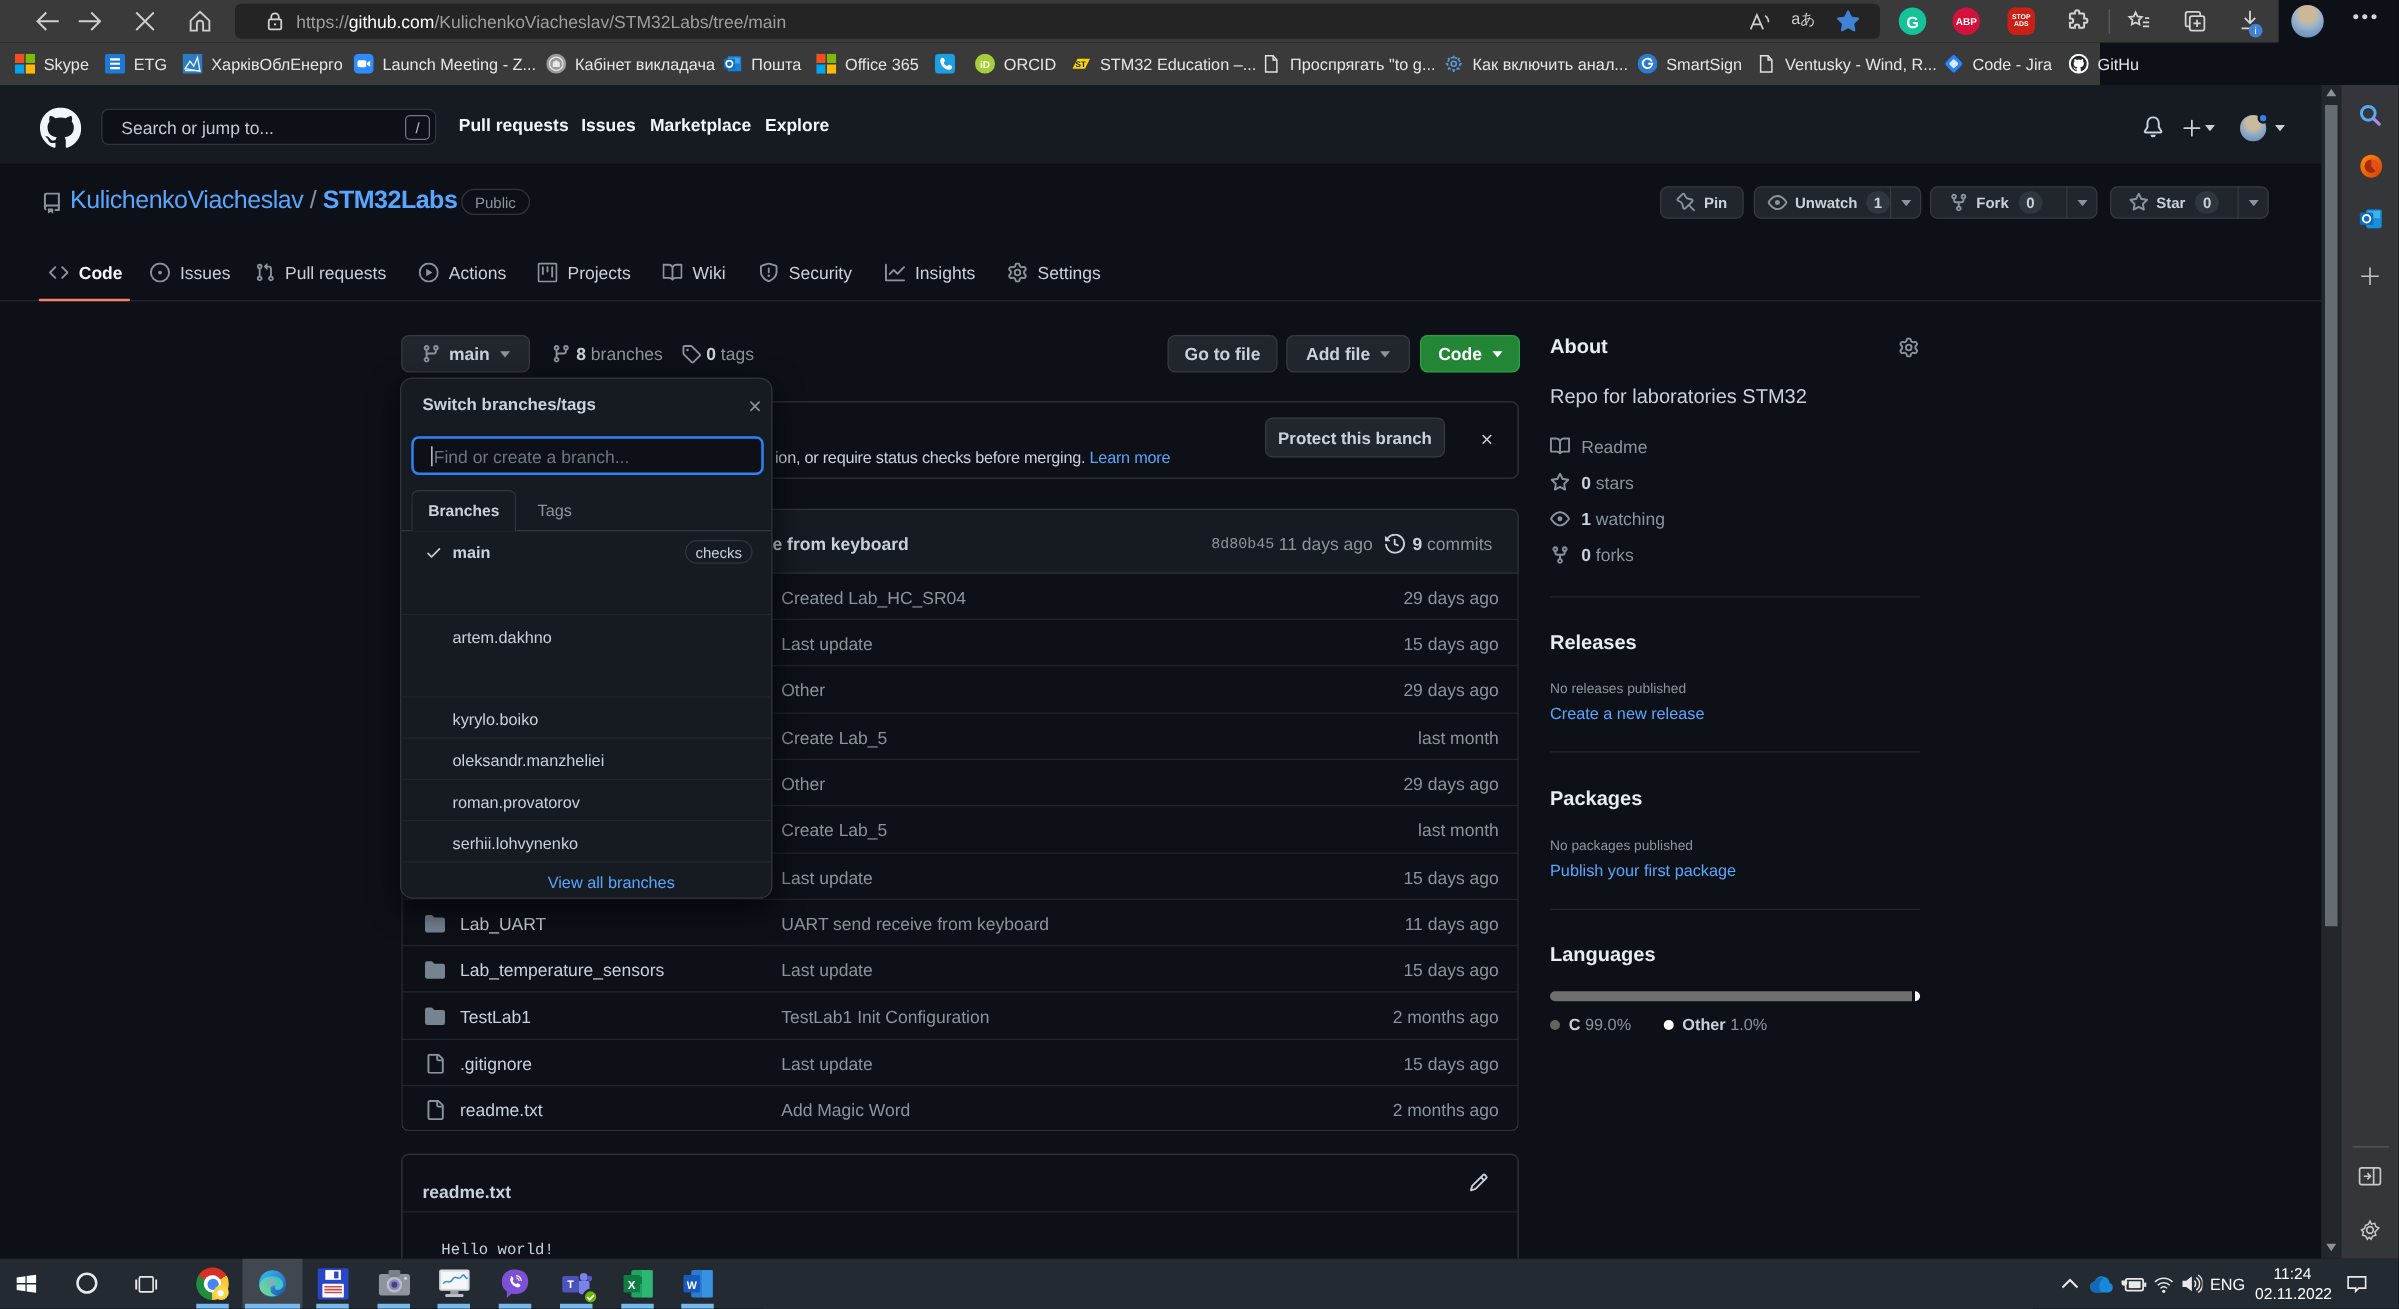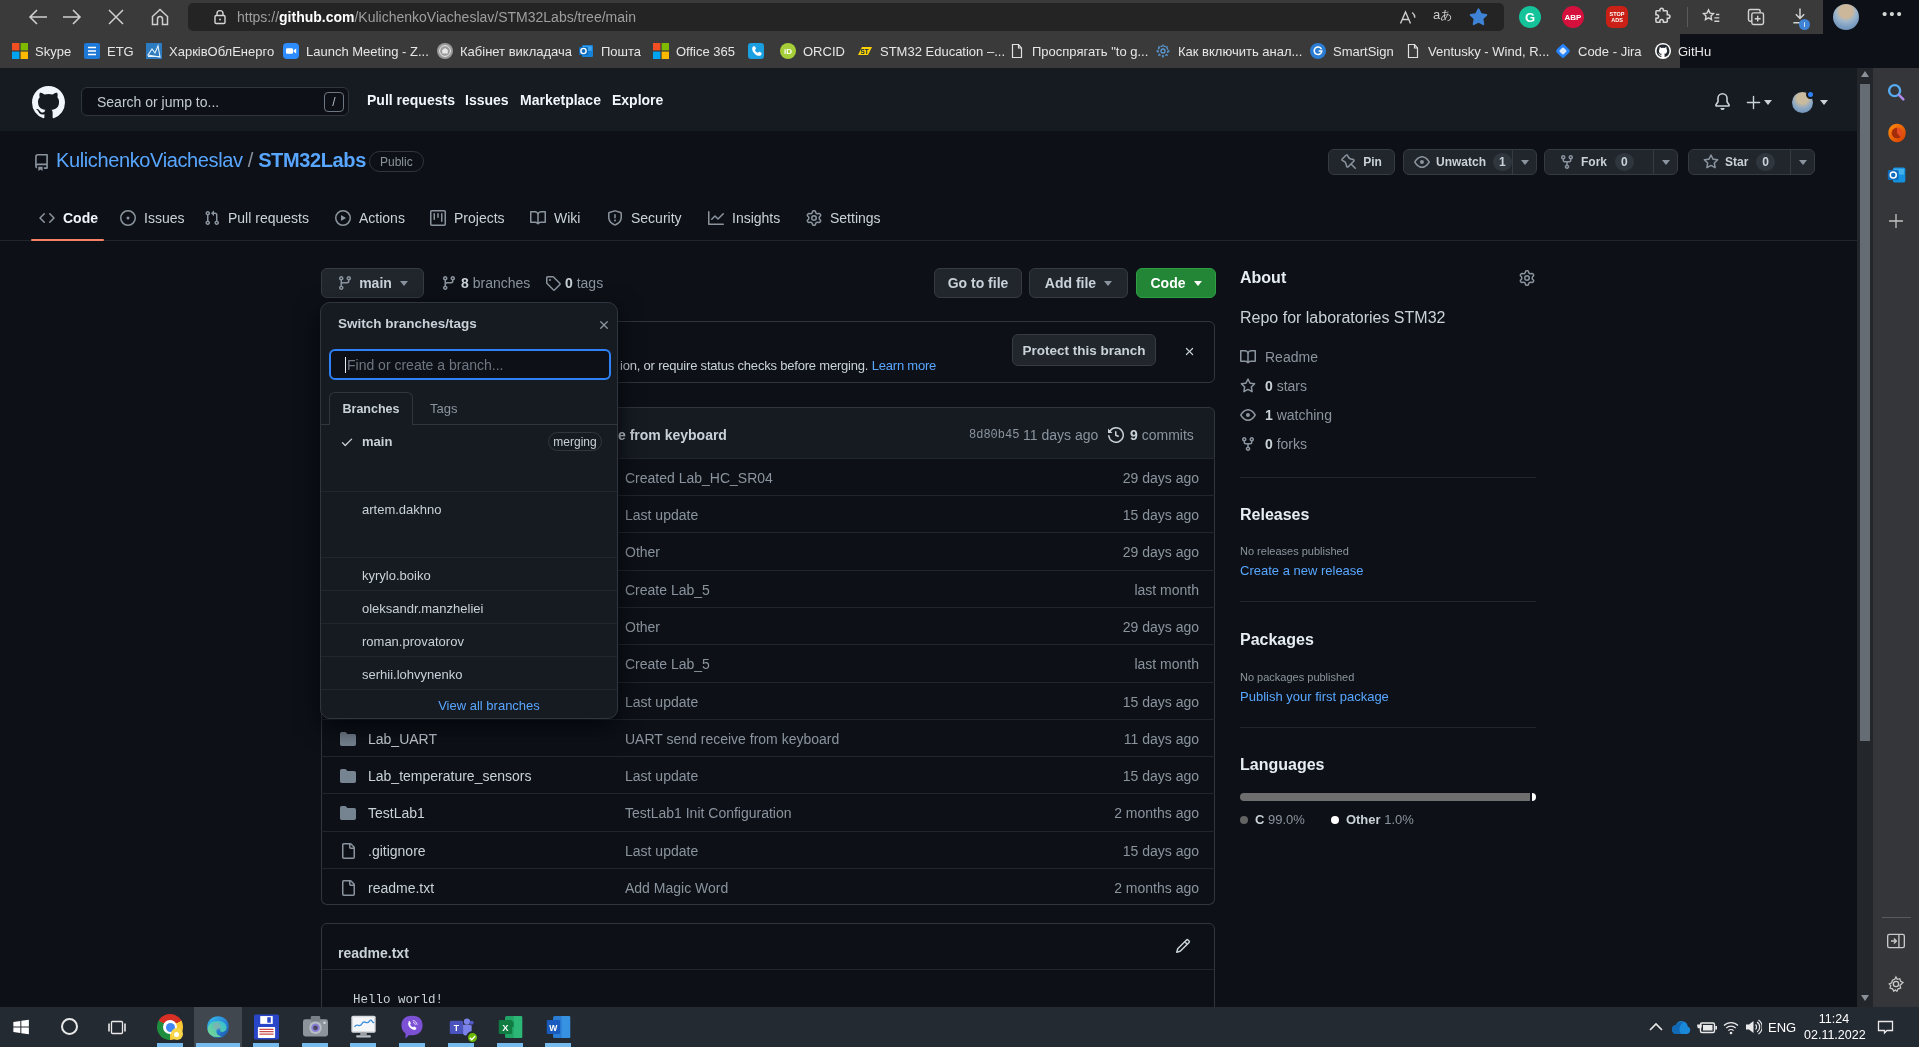--- a/index.html
+++ b/index.html
@@ -70,21 +70,21 @@
       </svg>
     <svg class="abs" style="left:150px;top:7px" width="20" height="20" viewBox="0 0 20 20" fill="none" stroke="#cfcfcf" stroke-width="1.5">
         <path d="M2.5 9.5 10 2.5l7.5 7v8h-5v-5.5a1.5 1.5 0 0 0-5 0V17.5h-5z"></path>
       </svg>
     <div id="urlbar">
       <svg class="abs" style="left:24px;top:6px" width="16" height="16" viewBox="0 0 16 16" fill="none" stroke="#d6d6d6" stroke-width="1.4">
           <rect x="3" y="6.5" width="10" height="8" rx="1.2"></rect>
           <path d="M5 6.5V4.6a3 3 0 0 1 6 0v1.9"></path>
           <circle cx="8" cy="10.5" r="0.9" fill="#d6d6d6" stroke="none"></circle>
         </svg>
-      <div class="abs" style="left:49px;top:0;height:28px;display:flex;align-items:center;font-size:14px;color:#9f9f9f">https://<span style="color:#fff;font-weight:bold">github.com</span>/KulichenkoViacheslav/STM32Labs/tree/main</div>
+      <div class="abs" style="left:49px;top:0;height:28px;display:flex;align-items:center;font-size:14px;color:#9f9f9f">https://<span style="color:#fff;font-weight:normal">github.com</span>/KulichenkoViacheslav/STM32Labs/tree/main</div>
 
       <svg class="abs" style="left:1211px;top:6px" width="18" height="18" viewBox="0 0 18 18" fill="none" stroke="#cfcfcf" stroke-width="1.4">
           <path d="M1.5 14.5 6.5 3l5 11.5M3.2 10.5h6.6"></path>
           <path d="M13.2 3.5a6.5 6.5 0 0 1 2.6 5.2" stroke-width="1.3"></path>
         </svg>
       <div class="abs" style="left:1245px;top:4px;font-size:13px;color:#cfcfcf">a<span style="font-size:12px">あ</span></div>
       <svg class="abs" style="left:1281px;top:5px" width="19" height="19" viewBox="0 0 16 16" fill="#3f83d6">
           <path d="M8 .25a.75.75 0 0 1 .673.418l1.882 3.815 4.21.612a.75.75 0 0 1 .416 1.279l-3.046 2.97.719 4.192a.751.751 0 0 1-1.088.791L8 12.347l-3.766 1.98a.75.75 0 0 1-1.088-.79l.72-4.194L.818 6.374a.75.75 0 0 1 .416-1.28l4.21-.611L7.327.668A.75.75 0 0 1 8 .25Z"></path>
         </svg>
     </div>
@@ -617,21 +617,21 @@
     <div class="abs" style="left:8px;top:46px;width:282px;height:31px;background:#0d1117;border:2px solid #2f81f7;border-radius:6px"></div>
     <div class="abs" style="left:24px;top:46px;height:31px;display:flex;align-items:center;font-size:14px;color:#6e7681"><span style="display:inline-block;width:1px;height:16px;background:#e6edf3;margin-right:1px"></span>Find or create a branch...</div>
     <div class="abs" style="left:0;top:121px;width:296px;height:1px;background:#30363d"></div>
     <div class="abs" style="left:8px;top:89px;width:84px;height:33px;background:#161b22;border:1px solid #30363d;border-bottom:none;border-radius:6px 6px 0 0;display:flex;align-items:center;justify-content:center;font-size:12.5px;font-weight:bold;color:#c9d1d9">Branches</div>
     <div class="abs" style="left:109px;top:89px;height:32px;display:flex;align-items:center;font-size:13px;color:#8b949e">Tags</div>
     <div class="ddrow" style="top:122px;border-top:none">
       <svg class="abs" style="left:19px;top:10px" width="14" height="14" viewBox="0 0 16 16" fill="#c9d1d9">
           <path d="M13.78 4.22a.75.75 0 0 1 0 1.06l-7.25 7.25a.75.75 0 0 1-1.06 0L2.22 9.28a.751.751 0 0 1 .018-1.042.751.751 0 0 1 1.042-.018L6 10.94l6.72-6.72a.75.75 0 0 1 1.06 0Z"></path>
         </svg>
       <span class="abs" style="left:41px;top:9px;font-weight:bold">main</span>
-      <span class="abs" style="left:227px;top:7px;width:54px;height:19px;border:1px solid #30363d;border-radius:2em;font-size:12px;color:#c9d1d9;display:flex;align-items:center;justify-content:center">merging</span>
+      <span class="abs" style="left:227px;top:7px;width:54px;height:19px;border:1px solid #30363d;border-radius:2em;font-size:12px;color:#c9d1d9;display:flex;align-items:center;justify-content:center">checks</span>
     </div>
     <div class="ddrow" style="top:188px">
         <span class="abs" style="left:41px;top:10px">artem.dakhno</span>
       </div>
     <div class="ddrow" style="top:254px">
         <span class="abs" style="left:41px;top:10px">kyrylo.boiko</span>
       </div>
     <div class="ddrow" style="top:287px">
         <span class="abs" style="left:41px;top:10px">oleksandr.manzheliei</span>
       </div>

